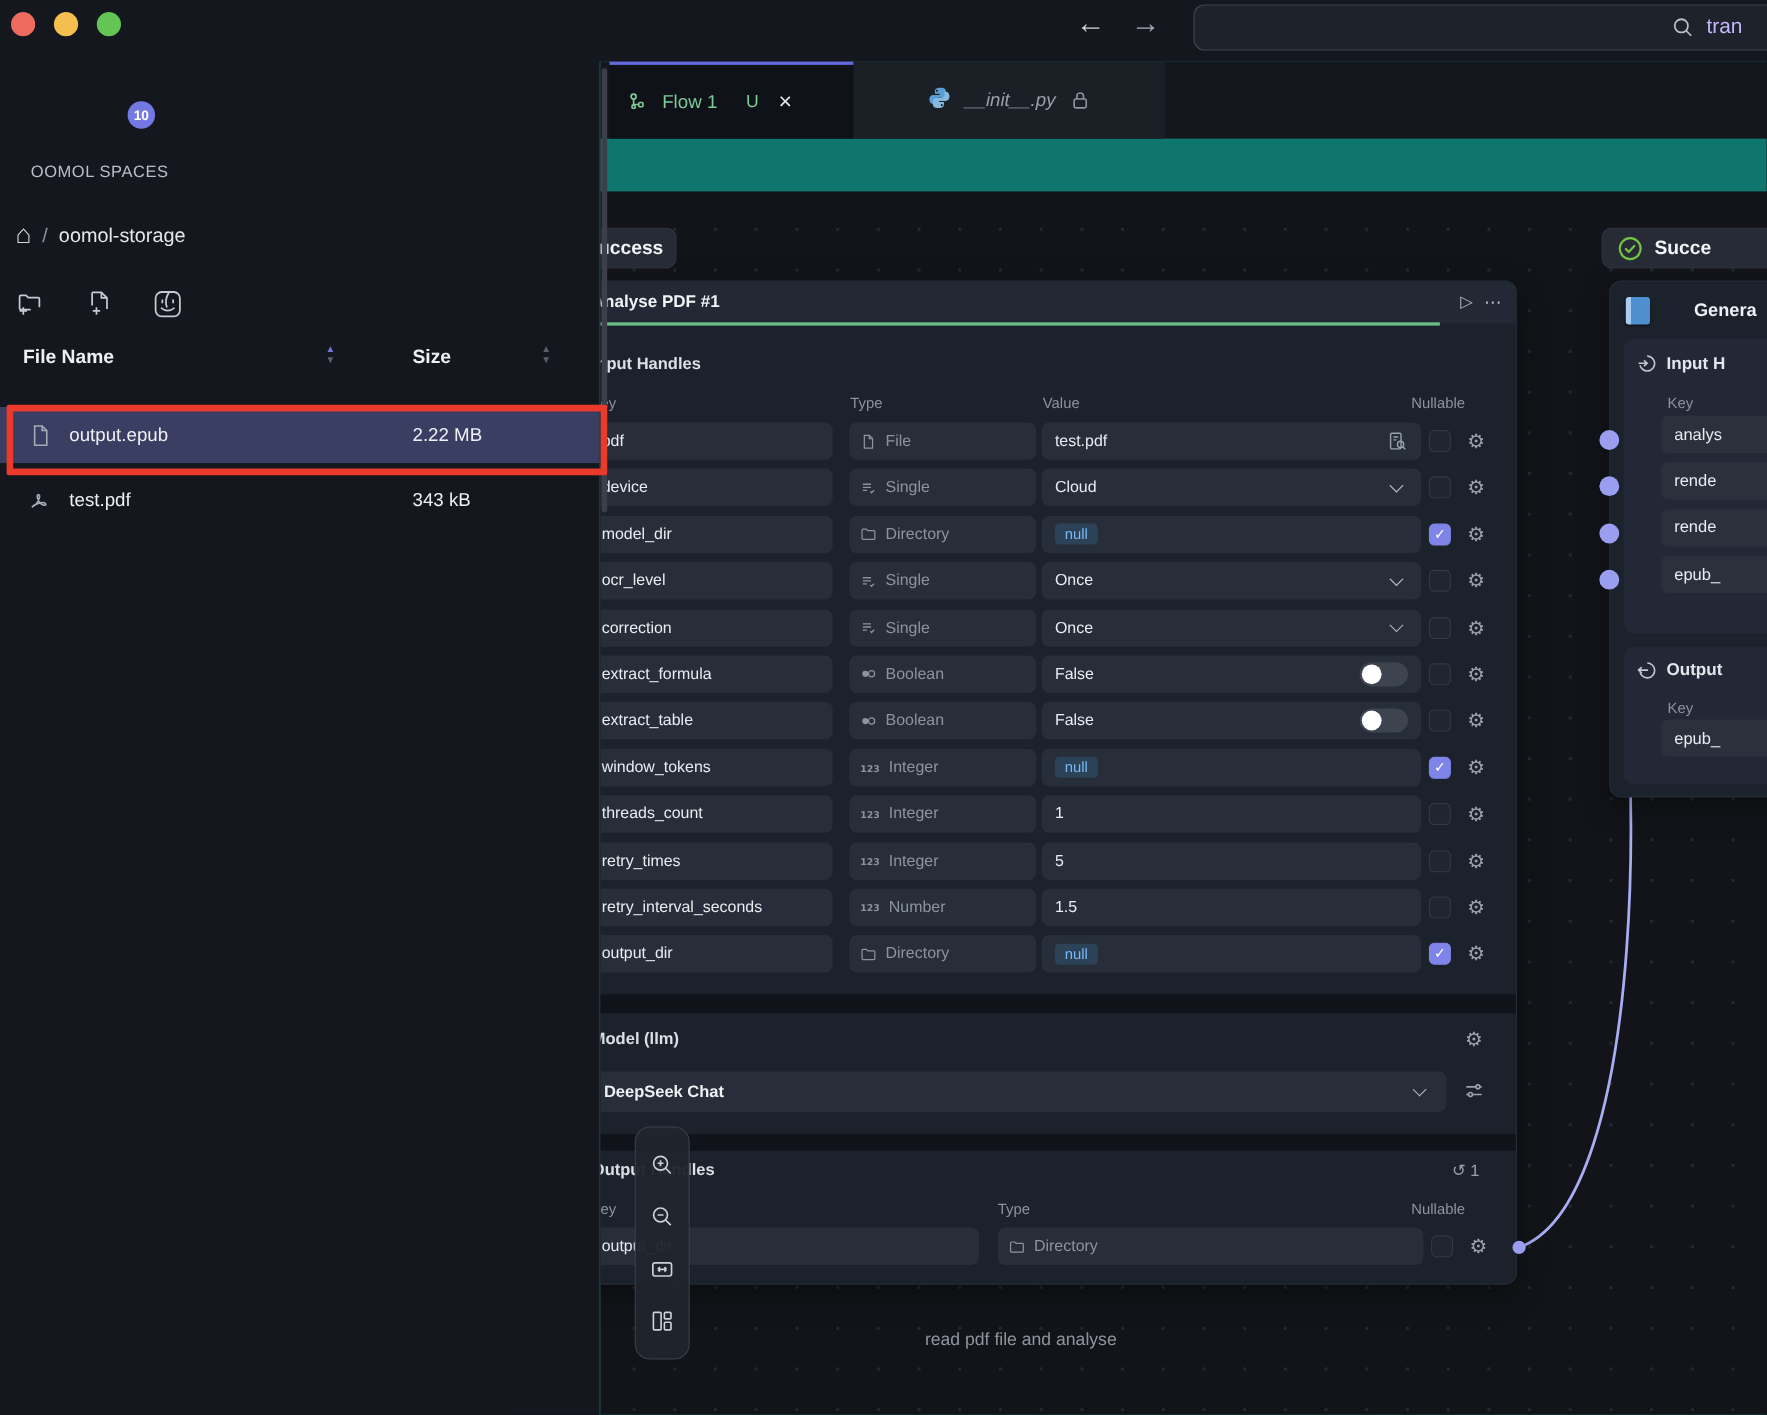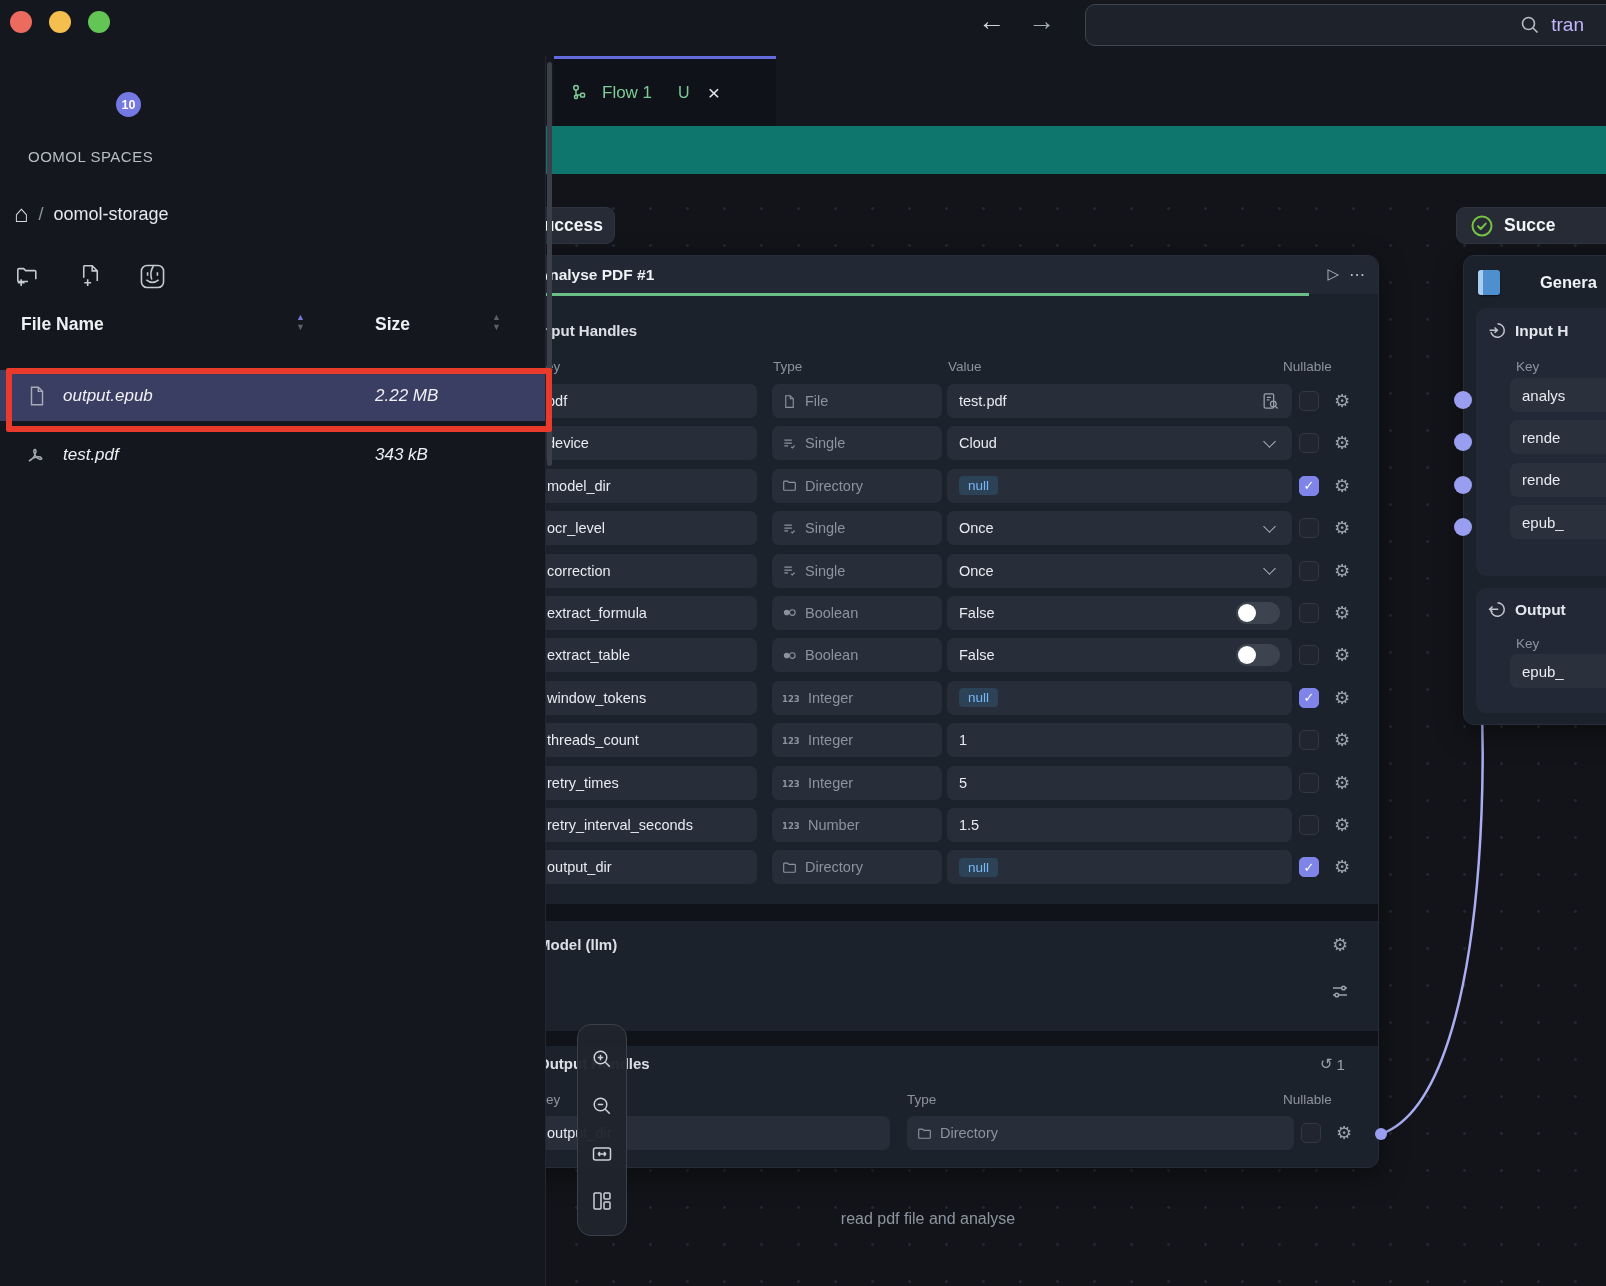--- a/index.html
+++ b/index.html
@@ -31,21 +31,21 @@
   .home-glyph{font-size:24px;color:#d5d9df;line-height:1;}
   .path-sep{color:#8d939e;}
   .sb-actions{position:absolute;left:14px;top:206px;height:30px;display:flex;gap:34px;color:#c6cad2;}
   .sb-actions .a-icon{width:28px;height:28px;display:flex;align-items:center;justify-content:center;}
   .ftable-head{position:absolute;left:0;top:258px;width:545px;height:30px;}
   .fh-name{position:absolute;left:21px;font-size:17.5px;font-weight:bold;color:#eef0f4;}
   .fh-size{position:absolute;left:375px;font-size:17.5px;font-weight:bold;color:#eef0f4;}
   .sort{position:absolute;top:-1px;display:flex;flex-direction:column;line-height:9px;font-size:9px;}
   .sort span{height:10px;}
   .sort .up-on{color:#7277d8;} .sort .dn{color:#5a5f6a;} .sort .up{color:#5a5f6a;}
-  #file-rows{position:absolute;left:0;top:314px;width:563px;font-style:italic;}
+  #file-rows{position:absolute;left:0;top:314px;width:563px;}
   .file-row{position:relative;height:51px;margin-bottom:8px;display:flex;align-items:center;}
   .file-row.selected{background:#3b3e63;}
   .ficon{position:absolute;left:26px;width:22px;color:#a6acb6;display:flex;}
   .fname{position:absolute;left:63px;font-size:17px;color:#eef0f4;}
   .fsize{position:absolute;left:375px;font-size:17px;color:#eef0f4;}
   .annotation{position:absolute;left:6px;top:368px;width:546px;height:64px;border:6px solid #e93a2c;border-radius:2px;z-index:50;pointer-events:none;}
 
   
   .main{position:absolute;left:545px;top:56px;width:1061px;height:1230px;border-left:1px solid #23262e;background:#0f766e;}
   .vscroll{position:absolute;left:1px;top:6px;width:5px;height:404px;background:#3a3f49;border-radius:3px;z-index:40;}
@@ -283,20 +283,37 @@
             <circle cx="6" cy="4.8" r="2.3"></circle>
             <path d="M6 7.1V12h4.5"></path>
             <rect x="10.7" y="10.2" width="3.8" height="3.8" rx="0.8"></rect>
             <rect x="4.6" y="12.6" width="2.8" height="2.8" rx="0.7"></rect>
           </svg>
       </span>
       <span class="tlabel">Flow 1</span>
       <span class="dirty">U</span>
       <span class="tab-close">×</span>
     </div>
+    <div class="tab tab2">
+      <span>
+        <svg width="22" height="22" viewBox="0 0 24 24">
+            <path d="M12 2c-3 0-4.5 1.3-4.5 3.4V8h4.8v1H5.8C3.7 9 2 10.8 2 13.6c0 2.6 1.4 4.4 3.6 4.4H7v-2.6c0-2 1.7-3.6 3.7-3.6h4.6c1.8 0 3.2-1.5 3.2-3.3V5.4C18.5 3.3 16.6 2 14.5 2z" fill="#5a9fd4"></path>
+            <path d="M12 22c3 0 4.5-1.3 4.5-3.4V16h-4.8v-1h6.5c2.1 0 3.8-1.8 3.8-4.6 0-2.6-1.4-4.4-3.6-4.4H17v2.6c0 2-1.7 3.6-3.7 3.6H8.7c-1.8 0-3.2 1.5-3.2 3.3v3.1C5.5 20.7 7.4 22 9.5 22z" fill="#86b9e0"></path>
+            <circle cx="9.6" cy="5" r="1" fill="#10131a"></circle>
+            <circle cx="14.4" cy="19" r="1" fill="#10131a"></circle>
+          </svg>
+      </span>
+      <span class="tlabel">__init__.py</span>
+      <span class="lockicon">
+        <svg width="20" height="20" viewBox="0 0 20 20" fill="none" stroke="currentColor" stroke-width="1.5">
+            <rect x="4.5" y="9" width="11" height="8" rx="1.5"></rect>
+            <path d="M7 9V6.5a3 3 0 0 1 6 0V9"></path>
+          </svg>
+      </span>
+    </div>
   </div>
 
 
   <div class="canvas">
     <svg class="edges" width="1061" height="1112">
       <path d="M835 960 C955 918, 948 480, 918 356" stroke="#a9adf2" stroke-width="2.5" fill="none"></path>
     </svg>
 
     <div class="status-badge b1">
       <span>Success</span>
@@ -531,20 +548,24 @@
               <span class="null-badge">null</span>
             </div>
             <div class="nullable-box checked">✓</div>
             <span class="gear" style="margin-left:13px;">⚙</span>
           </div>
         </div>
 
       <div class="gapband g1"></div>
       <div class="sec-title t-model">Model (llm)</div>
       <span class="gear abs model-gear">⚙</span>
+      <div class="model-select">
+        <span>DeepSeek Chat</span>
+        <span class="chev"></span>
+      </div>
       <span class="sliders-icon">
         <svg width="20" height="20" viewBox="0 0 20 20" fill="none" stroke="currentColor" stroke-width="1.5">
             <path d="M3 6h9M15.5 6H17M3 13h2M8.5 13H17"></path>
             <circle cx="13.5" cy="6" r="1.8"></circle>
             <circle cx="6.8" cy="13" r="1.8"></circle>
           </svg>
       </span>
 
       <div class="gapband g2"></div>
       <div class="sec-title t-output">Output Handles</div>

